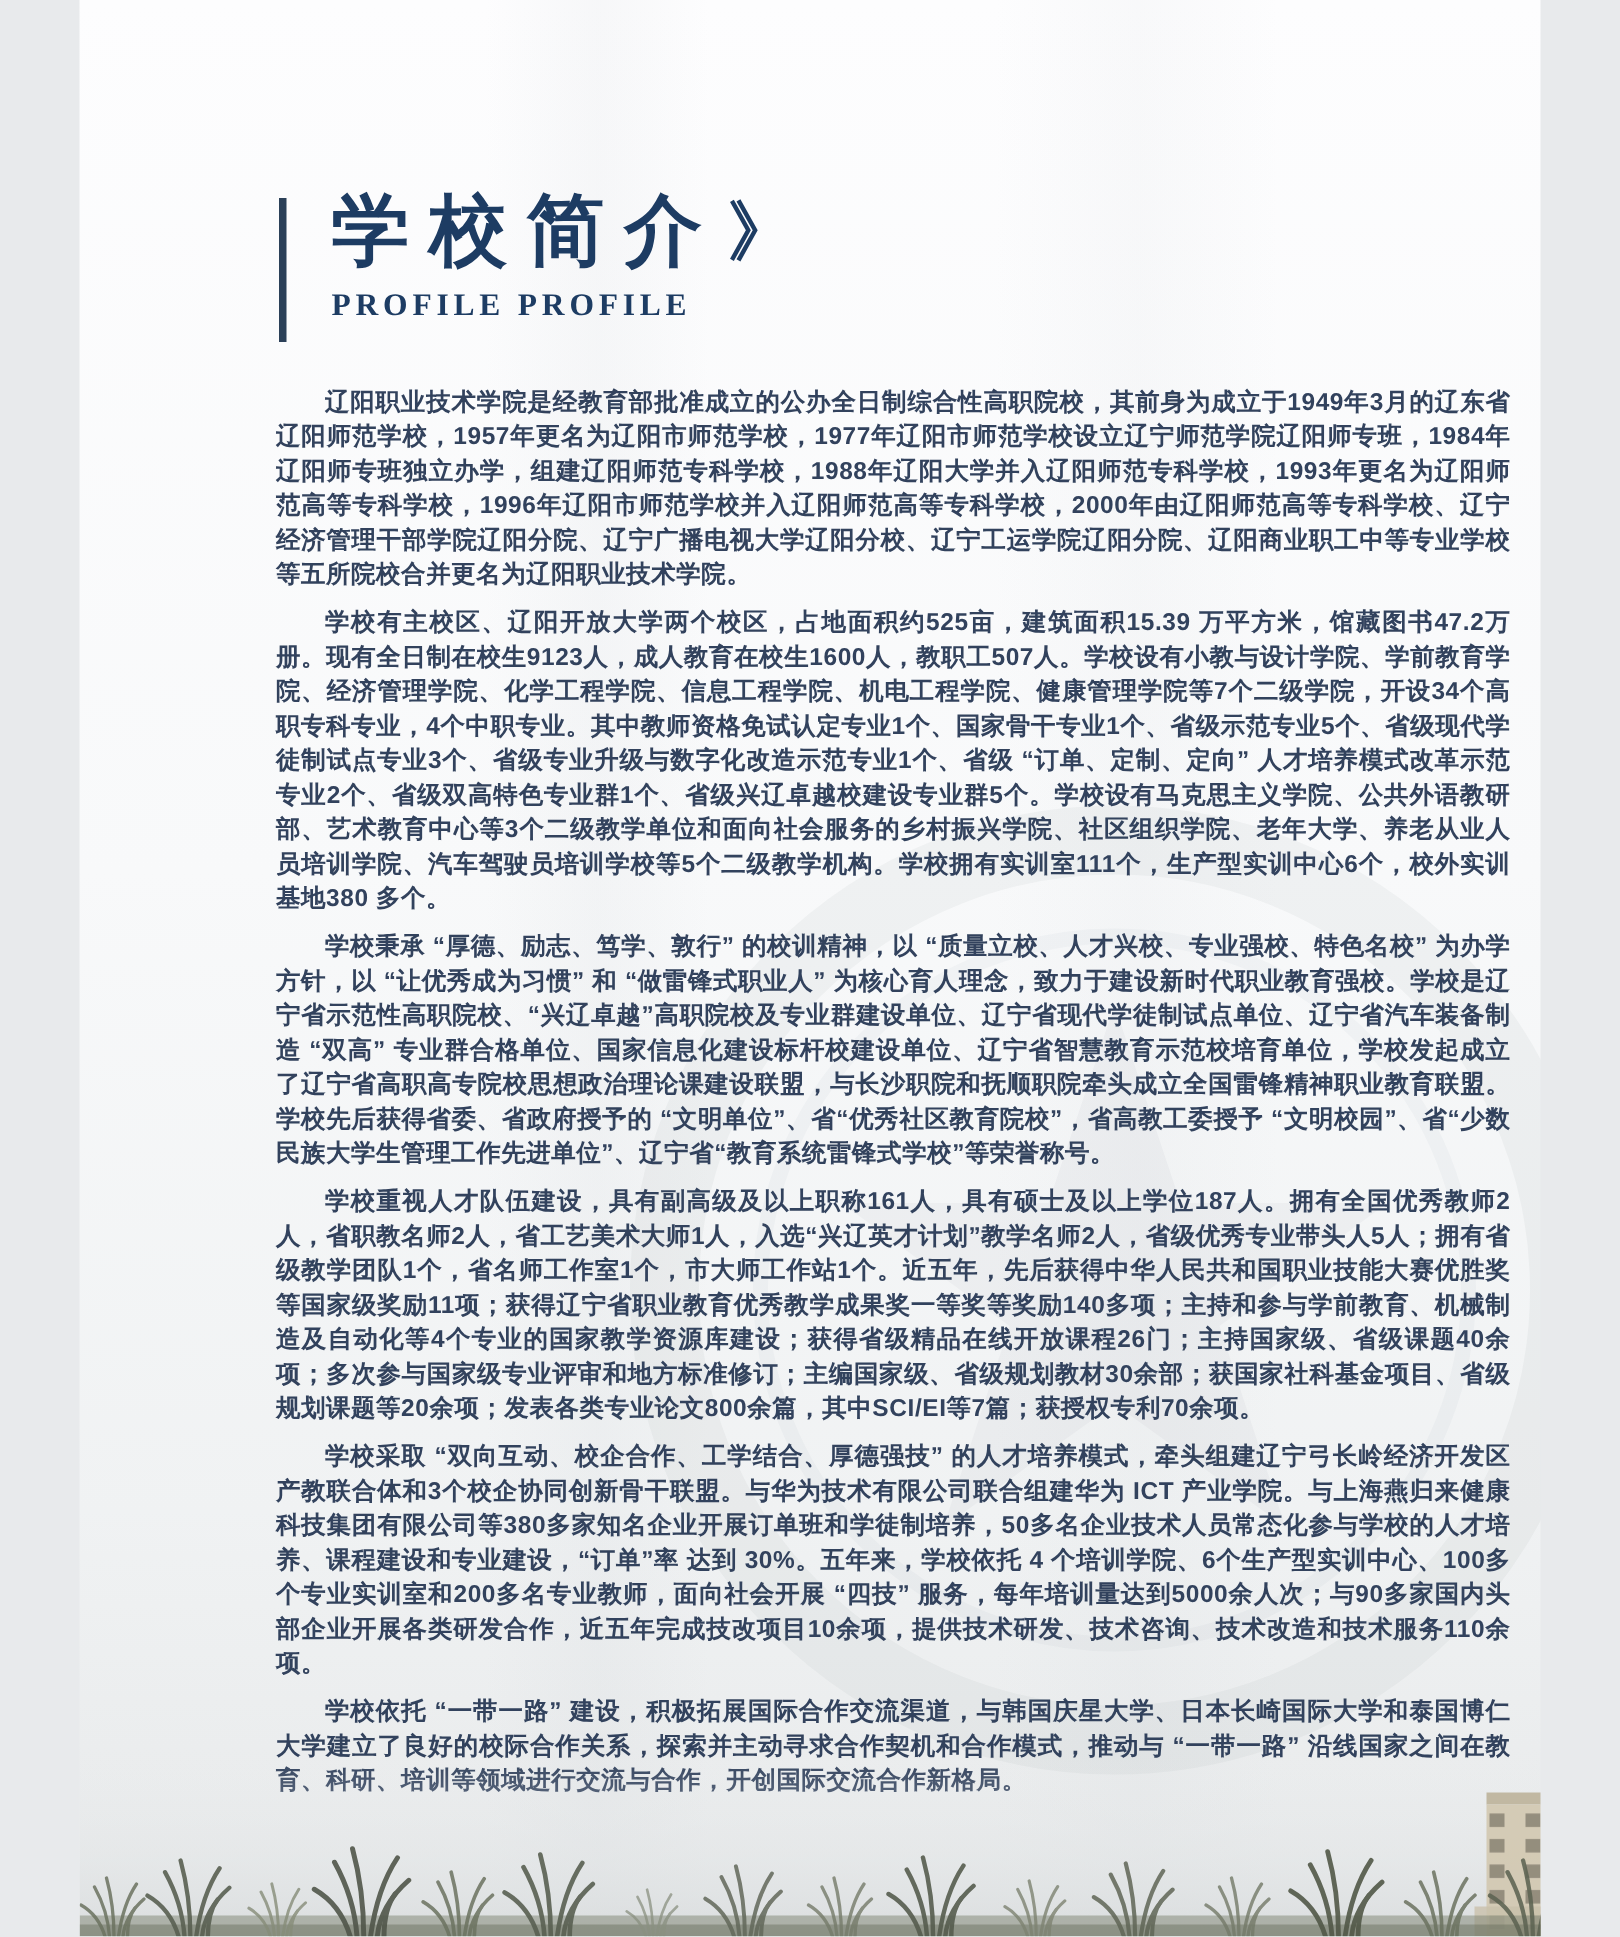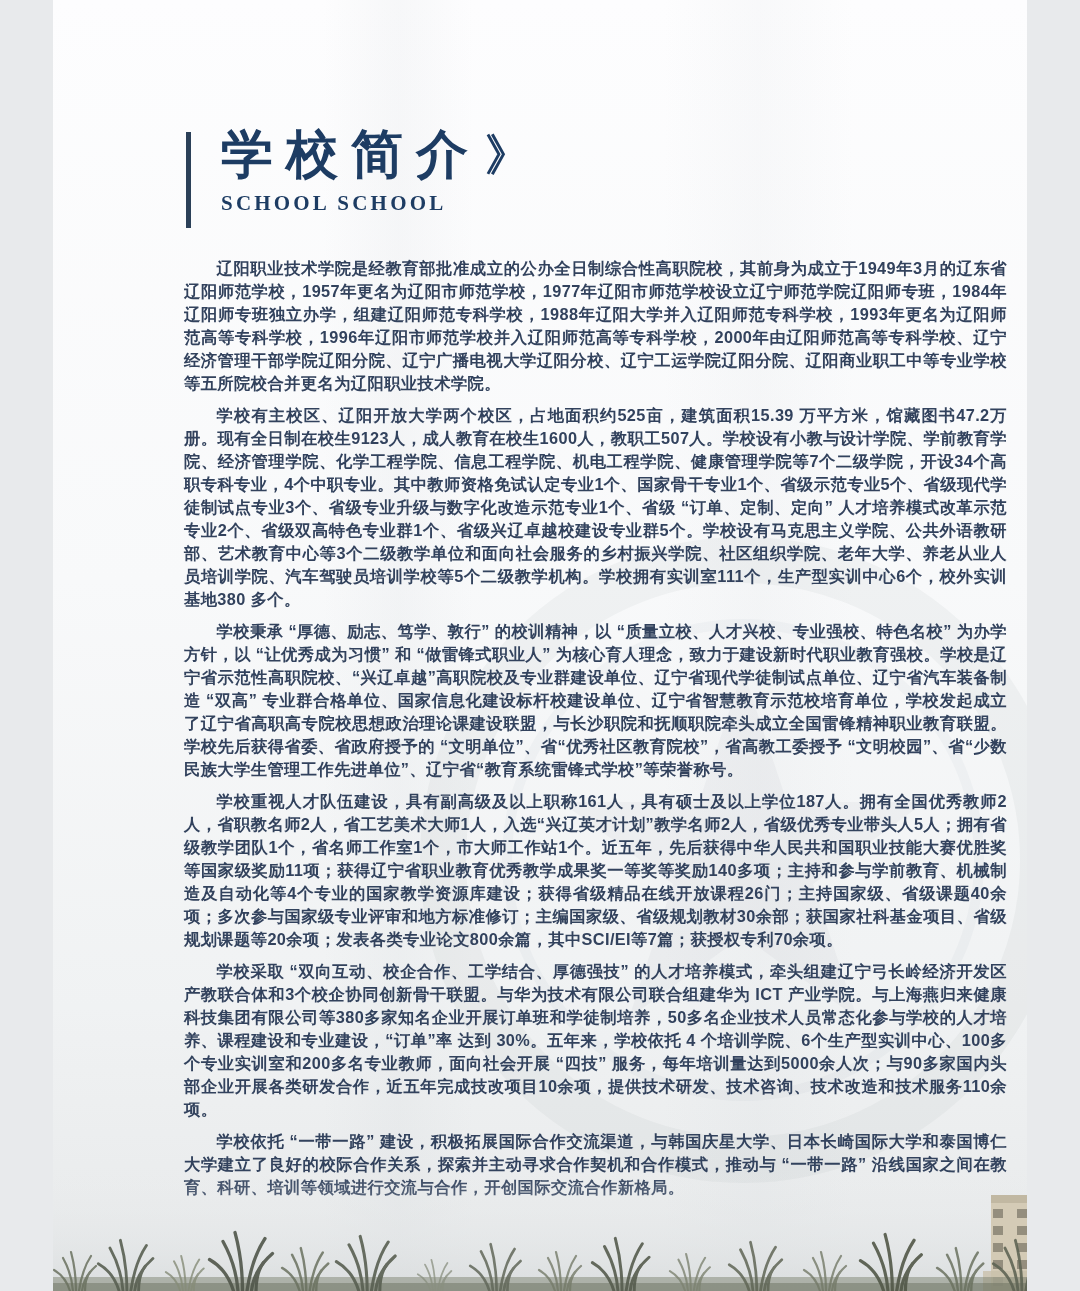--- a/index.html
+++ b/index.html
@@ -70,21 +70,21 @@
     </svg>
   </div>
 
   <header>
     <div class="accent-bar"></div>
     <div class="title-wrap">
       <div class="title-row">
         <h1>学校简介</h1>
         <span class="chev">》</span>
       </div>
-      <div class="subtitle">SCHOOL SCHOOL</div>
+      <div class="subtitle">PROFILE PROFILE</div>
     </div>
   </header>
 
   <main class="content">
     <p>辽阳职业技术学院是经教育部批准成立的公办全日制综合性高职院校，其前身为成立于1949年3月的辽东省辽阳师范学校，1957年更名为辽阳市师范学校，1977年辽阳市师范学校设立辽宁师范学院辽阳师专班，1984年辽阳师专班独立办学，组建辽阳师范专科学校，1988年辽阳大学并入辽阳师范专科学校，1993年更名为辽阳师范高等专科学校，1996年辽阳市师范学校并入辽阳师范高等专科学校，2000年由辽阳师范高等专科学校、辽宁经济管理干部学院辽阳分院、辽宁广播电视大学辽阳分校、辽宁工运学院辽阳分院、辽阳商业职工中等专业学校等五所院校合并更名为辽阳职业技术学院。</p>
     <p>学校有主校区、辽阳开放大学两个校区，占地面积约525亩，建筑面积15.39 万平方米，馆藏图书47.2万册。现有全日制在校生9123人，成人教育在校生1600人，教职工507人。学校设有小教与设计学院、学前教育学院、经济管理学院、化学工程学院、信息工程学院、机电工程学院、健康管理学院等7个二级学院，开设34个高职专科专业，4个中职专业。其中教师资格免试认定专业1个、国家骨干专业1个、省级示范专业5个、省级现代学徒制试点专业3个、省级专业升级与数字化改造示范专业1个、省级 “订单、定制、定向” 人才培养模式改革示范专业2个、省级双高特色专业群1个、省级兴辽卓越校建设专业群5个。学校设有马克思主义学院、公共外语教研部、艺术教育中心等3个二级教学单位和面向社会服务的乡村振兴学院、社区组织学院、老年大学、养老从业人员培训学院、汽车驾驶员培训学校等5个二级教学机构。学校拥有实训室111个，生产型实训中心6个，校外实训基地380 多个。</p>
     <p>学校秉承 “厚德、励志、笃学、敦行” 的校训精神，以 “质量立校、人才兴校、专业强校、特色名校” 为办学方针，以 “让优秀成为习惯” 和 “做雷锋式职业人” 为核心育人理念，致力于建设新时代职业教育强校。学校是辽宁省示范性高职院校、“兴辽卓越”高职院校及专业群建设单位、辽宁省现代学徒制试点单位、辽宁省汽车装备制造 “双高” 专业群合格单位、国家信息化建设标杆校建设单位、辽宁省智慧教育示范校培育单位，学校发起成立了辽宁省高职高专院校思想政治理论课建设联盟，与长沙职院和抚顺职院牵头成立全国雷锋精神职业教育联盟。学校先后获得省委、省政府授予的 “文明单位”、省“优秀社区教育院校”，省高教工委授予 “文明校园”、省“少数民族大学生管理工作先进单位”、辽宁省“教育系统雷锋式学校”等荣誉称号。</p>
     <p>学校重视人才队伍建设，具有副高级及以上职称161人，具有硕士及以上学位187人。拥有全国优秀教师2人，省职教名师2人，省工艺美术大师1人，入选“兴辽英才计划”教学名师2人，省级优秀专业带头人5人；拥有省级教学团队1个，省名师工作室1个，市大师工作站1个。近五年，先后获得中华人民共和国职业技能大赛优胜奖等国家级奖励11项；获得辽宁省职业教育优秀教学成果奖一等奖等奖励140多项；主持和参与学前教育、机械制造及自动化等4个专业的国家教学资源库建设；获得省级精品在线开放课程26门；主持国家级、省级课题40余项；多次参与国家级专业评审和地方标准修订；主编国家级、省级规划教材30余部；获国家社科基金项目、省级规划课题等20余项；发表各类专业论文800余篇，其中SCI/EI等7篇；获授权专利70余项。</p>
     <p>学校采取 “双向互动、校企合作、工学结合、厚德强技” 的人才培养模式，牵头组建辽宁弓长岭经济开发区产教联合体和3个校企协同创新骨干联盟。与华为技术有限公司联合组建华为 ICT 产业学院。与上海燕归来健康科技集团有限公司等380多家知名企业开展订单班和学徒制培养，50多名企业技术人员常态化参与学校的人才培养、课程建设和专业建设，“订单”率 达到 30%。五年来，学校依托 4 个培训学院、6个生产型实训中心、100多个专业实训室和200多名专业教师，面向社会开展 “四技” 服务，每年培训量达到5000余人次；与90多家国内头部企业开展各类研发合作，近五年完成技改项目10余项，提供技术研发、技术咨询、技术改造和技术服务110余项。</p>
     <p>学校依托 “一带一路” 建设，积极拓展国际合作交流渠道，与韩国庆星大学、日本长崎国际大学和泰国博仁大学建立了良好的校际合作关系，探索并主动寻求合作契机和合作模式，推动与 “一带一路” 沿线国家之间在教育、科研、培训等领域进行交流与合作，开创国际交流合作新格局。</p>

